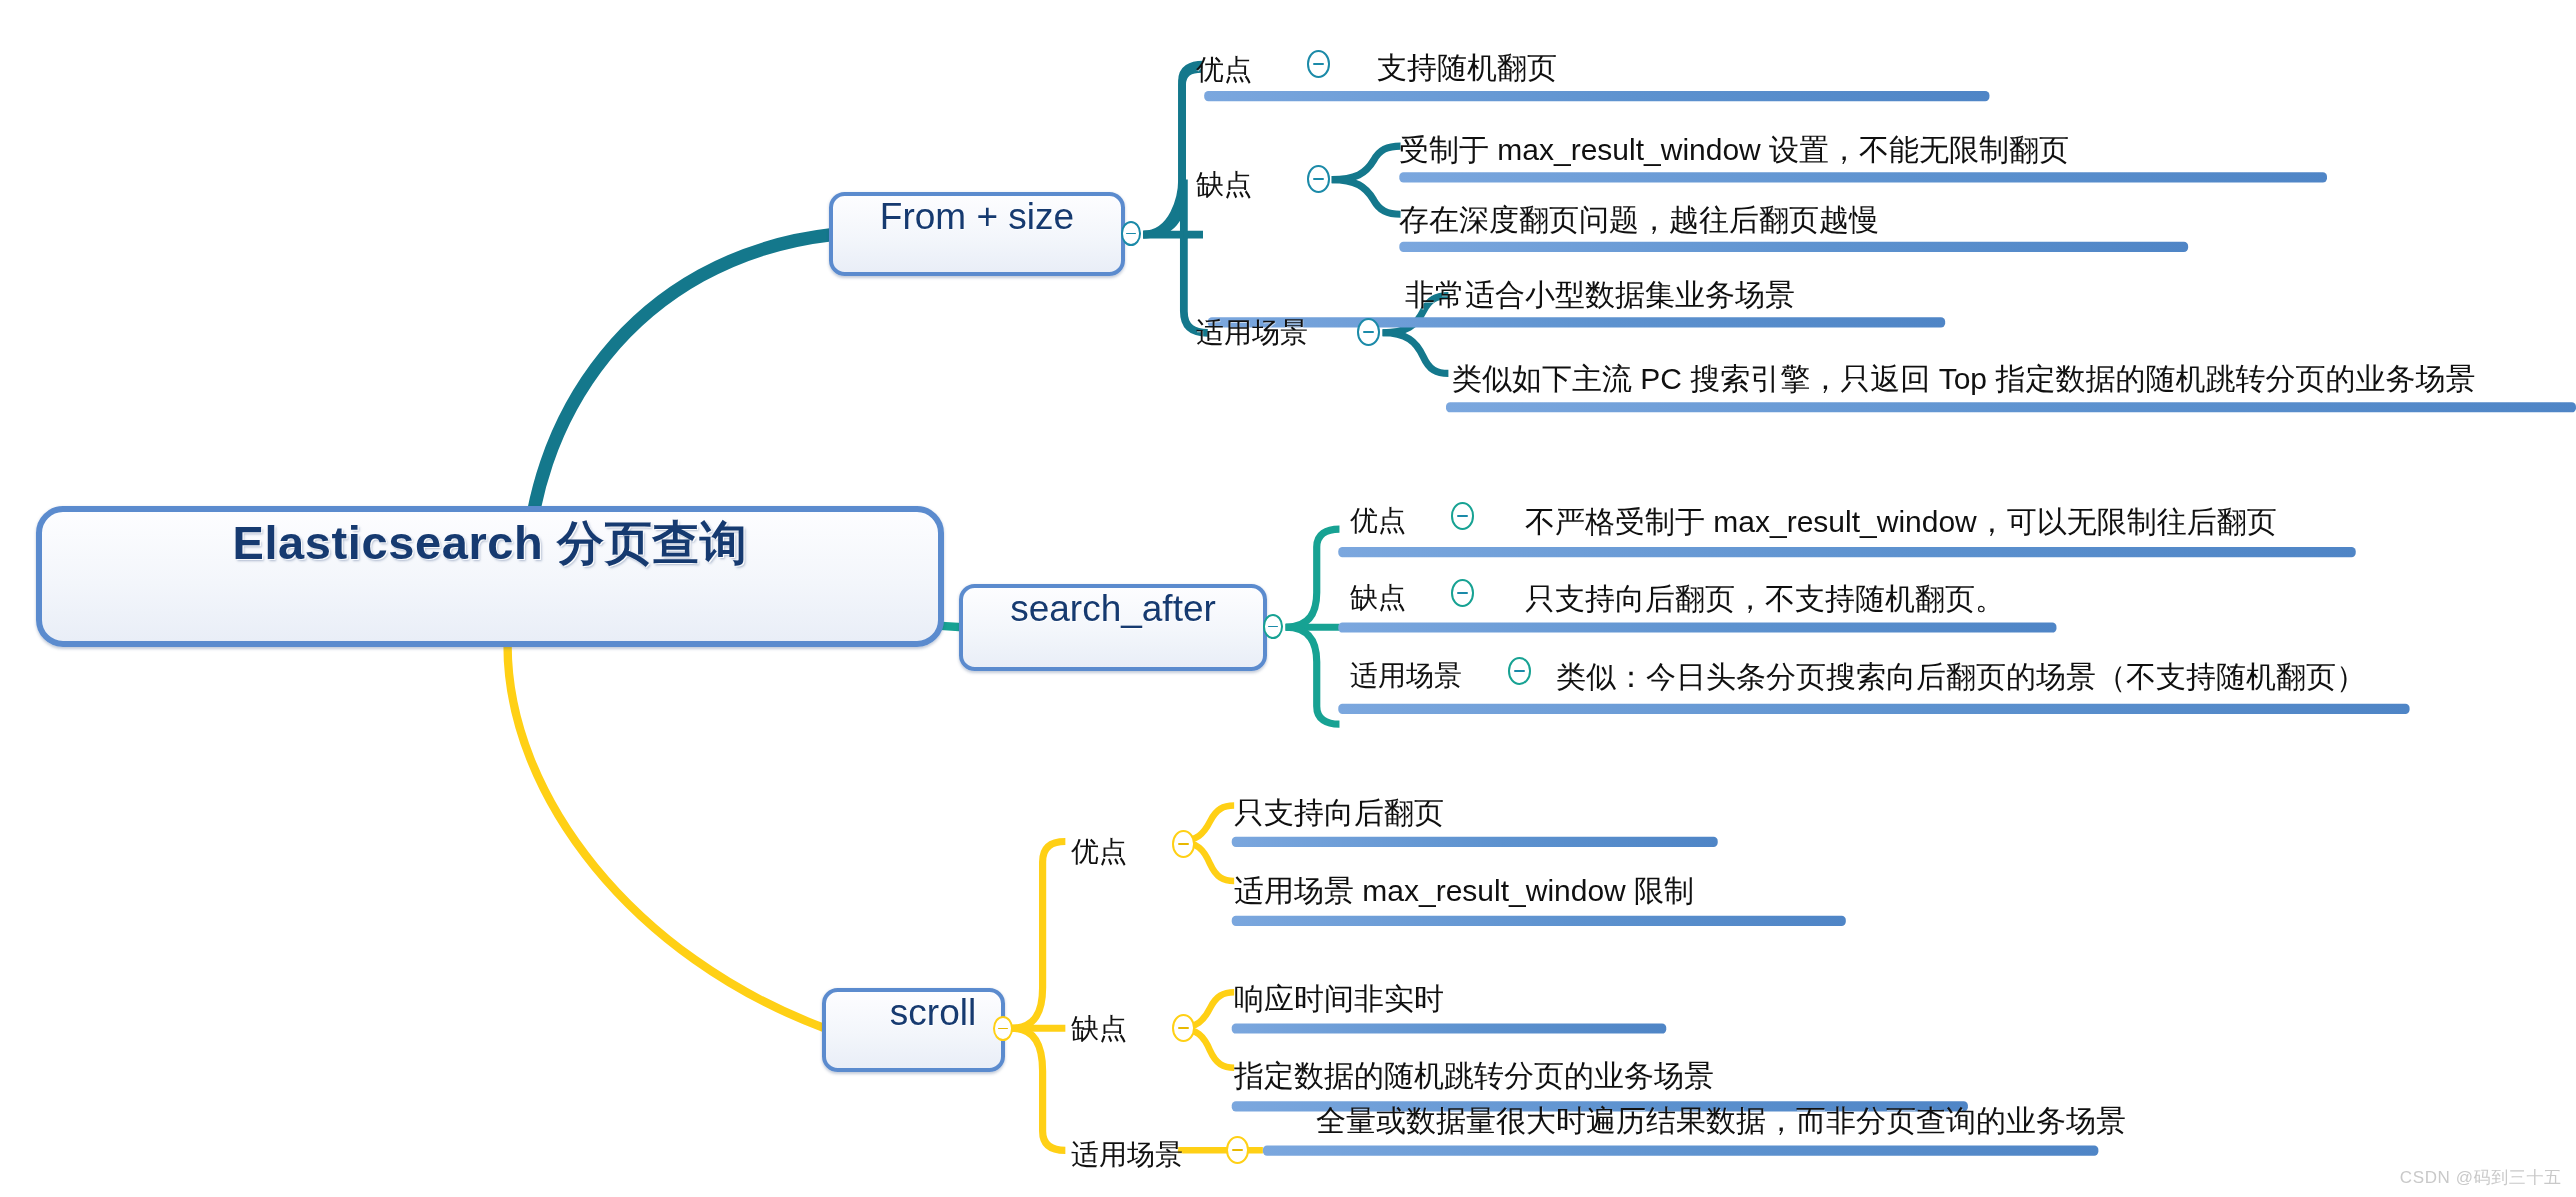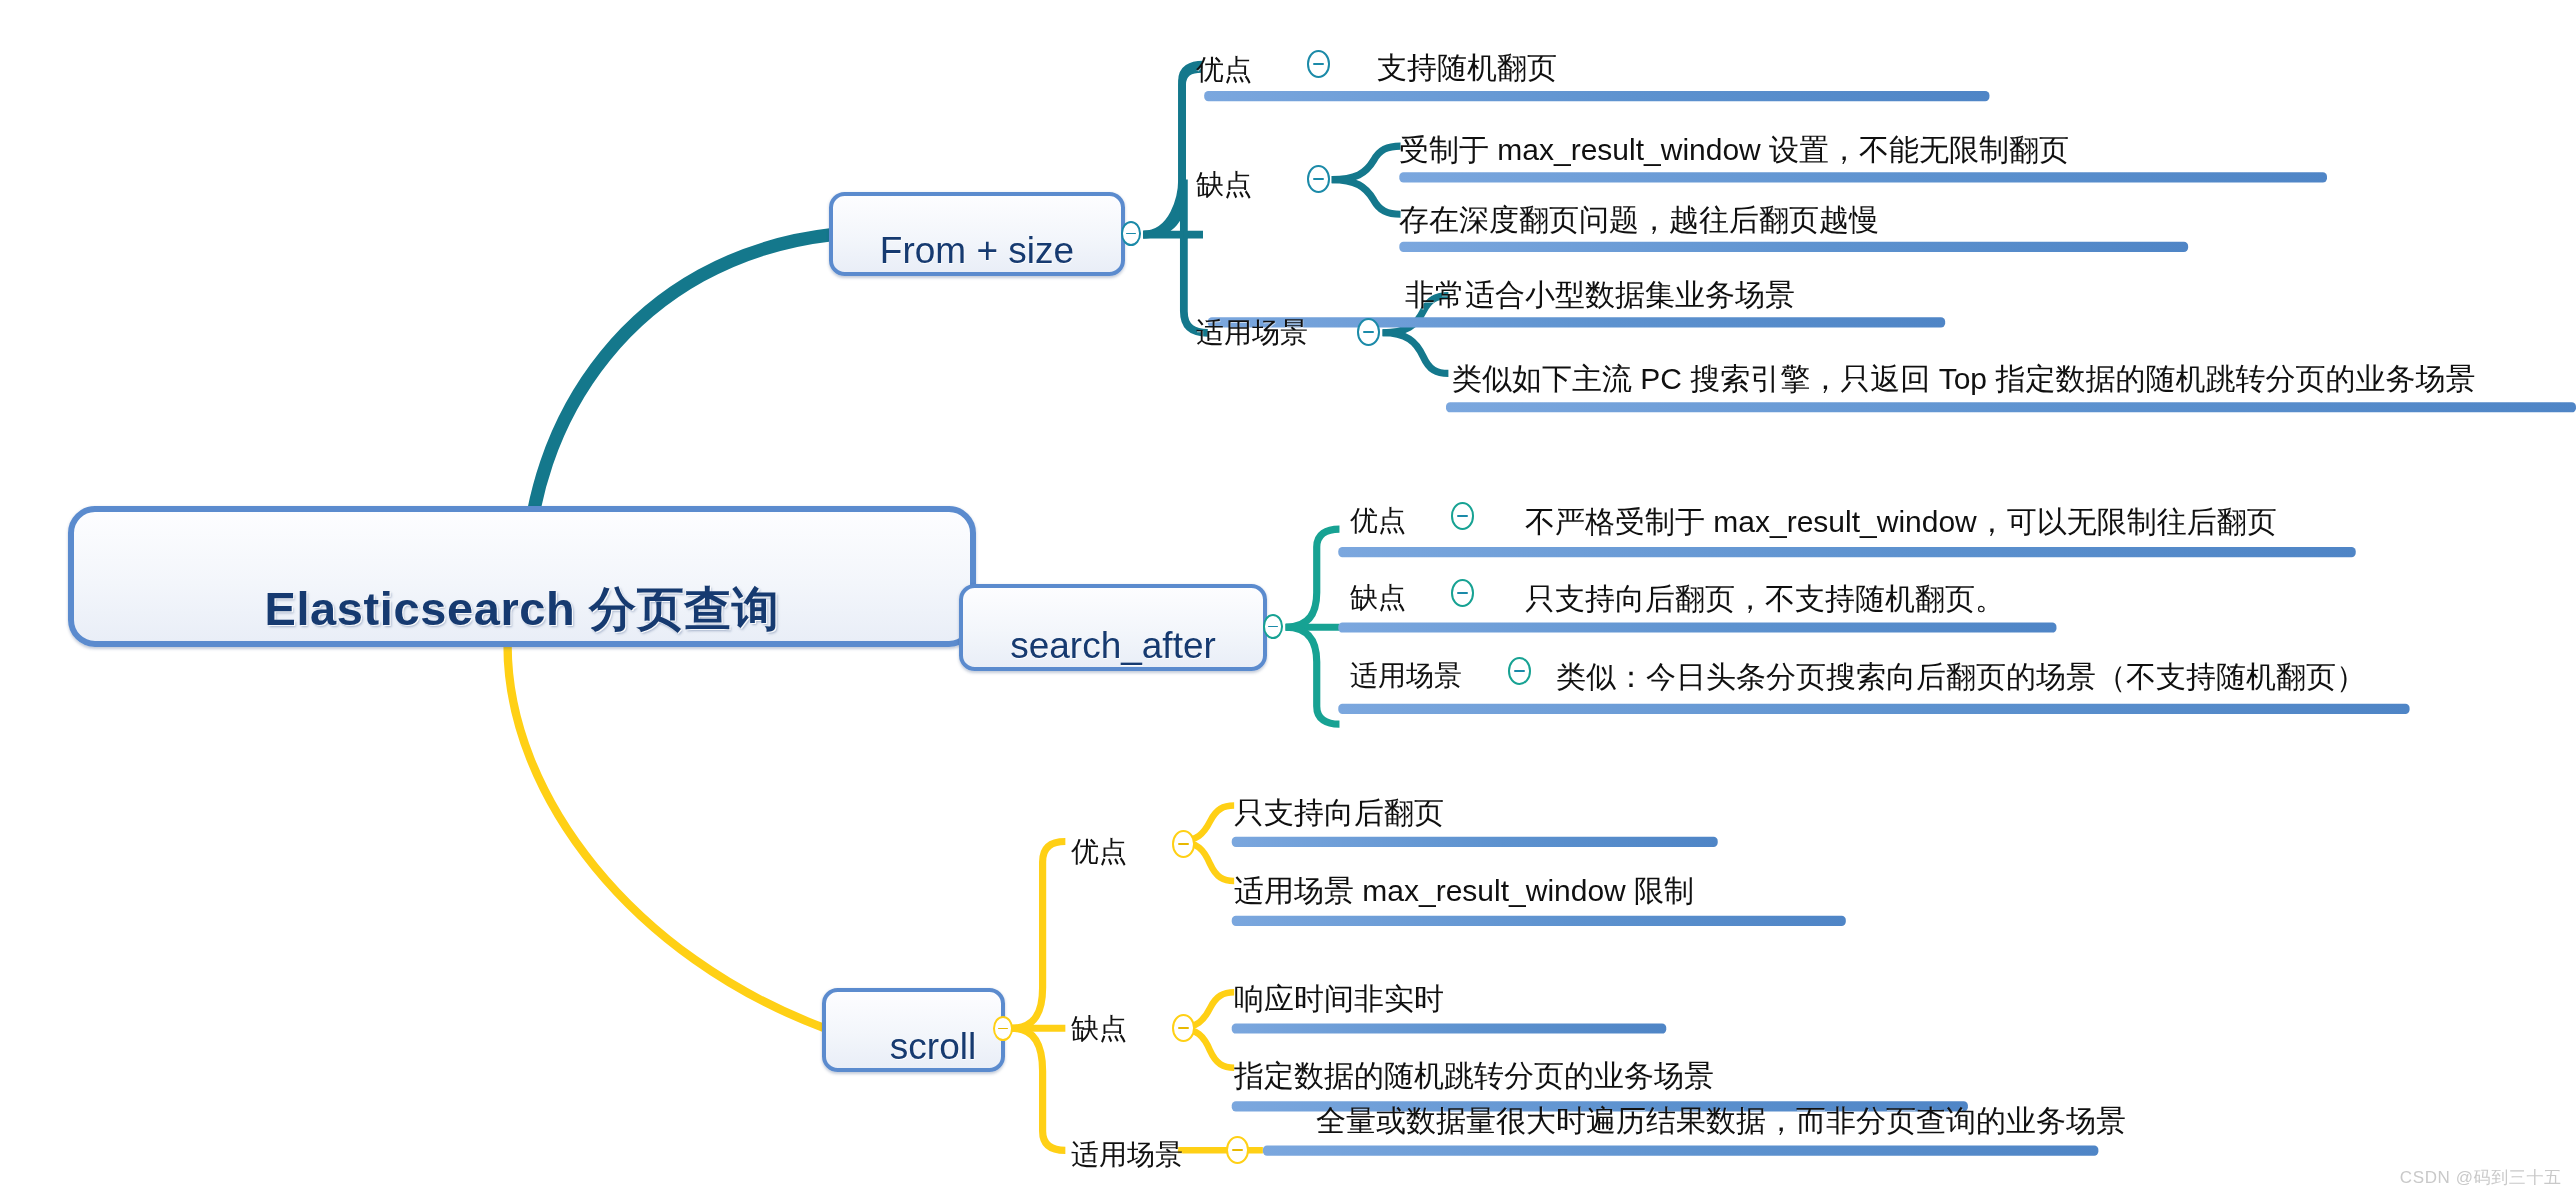--- a/index.html
+++ b/index.html
@@ -14,30 +14,29 @@
   svg.wires{position:absolute;left:0;top:0;width:2576px;height:1197px;pointer-events:none;}
 
   
   .nodebox{
     position:absolute;
     box-sizing:border-box;
     border-radius:15.6px;
     background:linear-gradient(180deg,#fdfdff 0%,#f3f6fb 55%,#e9eef7 100%);
     border:4.2px solid #5b8bce;
     box-shadow:0 1.8px 3px rgba(40,70,120,.28);
-    display:flex;align-items:flex-end;justify-content:center;
+    display:flex;align-items:flex-start;justify-content:center;
     color:#163a70;
     white-space:nowrap;
   }
   .nodebox.root{
     left:36px;top:506px;width:908px;height:141px;
     border-radius:27px;border-width:6.6px;
     font-size:47px;font-weight:700;letter-spacing:0.6px;
     text-shadow:1.2px 1.2px 0 rgba(255,255,255,.9),1.8px 1.8px 2.4px rgba(40,70,120,.35);
-    margin-left:32px;
   }
   .nodebox.lvl1{
     font-size:37px;font-weight:400;
     text-shadow:0.6px 0.6px 0 rgba(255,255,255,.85);
   }
   #node-fromsize{left:829px;top:192px;width:296px;height:84px;}
   #node-searchafter{left:959px;top:584px;width:308px;height:87px;}
   #node-scroll{left:822px;top:988px;width:183px;height:84px;padding-left:39px;}
 
   

